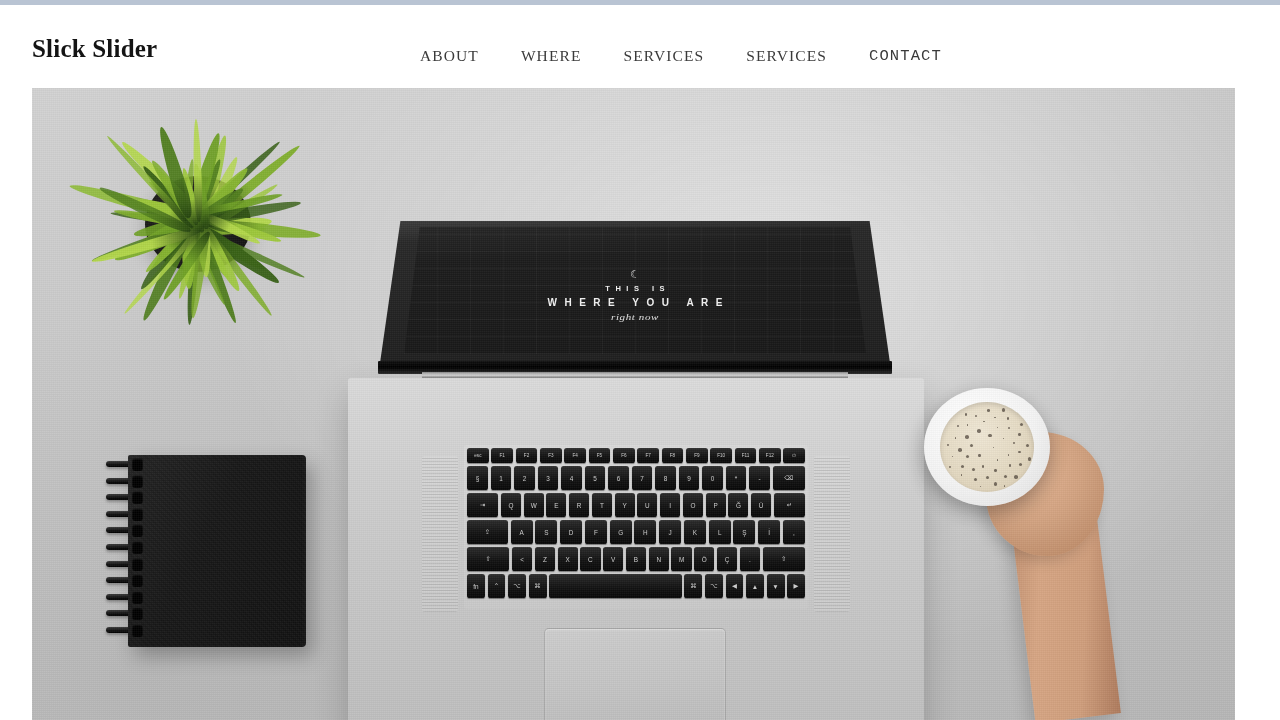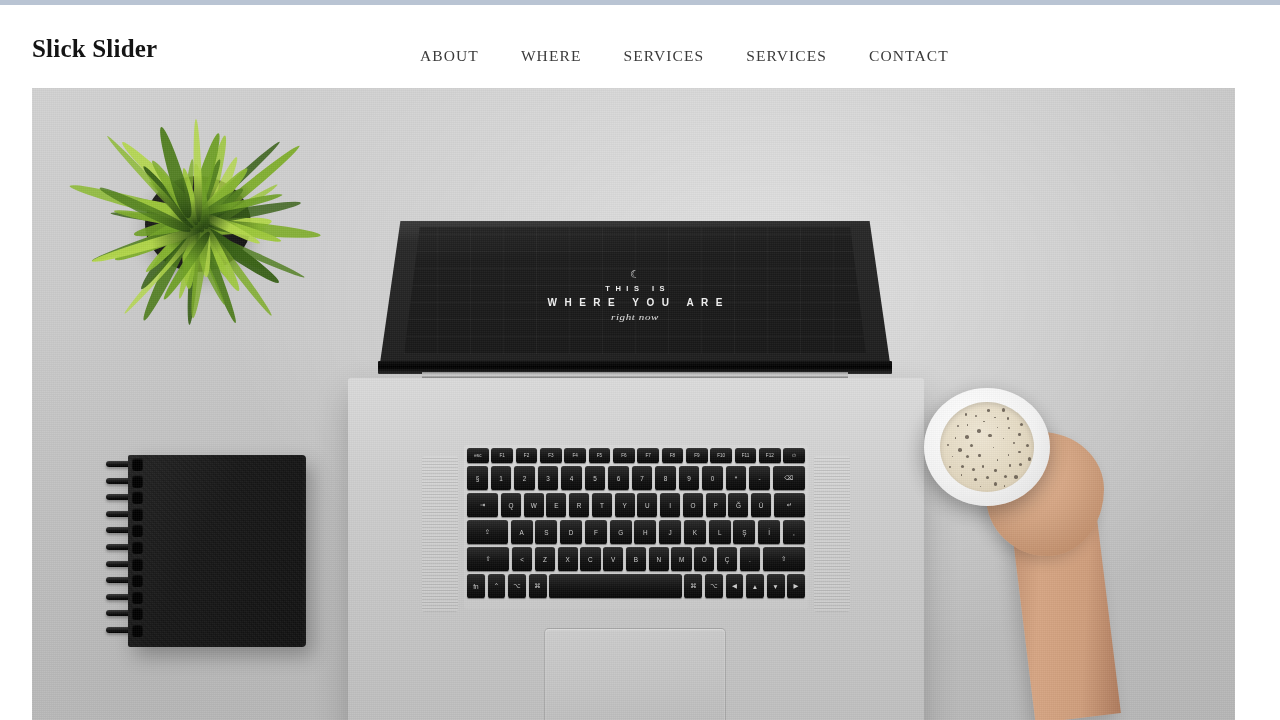--- a/index.html
+++ b/index.html
@@ -58,21 +58,21 @@
     font-family: "Liberation Serif", "DejaVu Serif", serif;
     font-size: 15.5px;
     color: #3a3a3a;
     letter-spacing: 1.1px;
     text-decoration: none;
     padding: 4px 0;
     margin-right: 42px;
     white-space: nowrap;
     cursor: pointer;
   }
-  .nav-item:last-child { margin-right: 16px; }
+  .nav-item:last-child { margin-right: 16px; font-family: Liberation Mono, monospace; }
 
   
   .hero-slider {
     position: absolute;
     left: 32px;
     top: 88px;
     width: 1203px;
     height: 632px;
     overflow: hidden;
     background: #c3c3c3;

